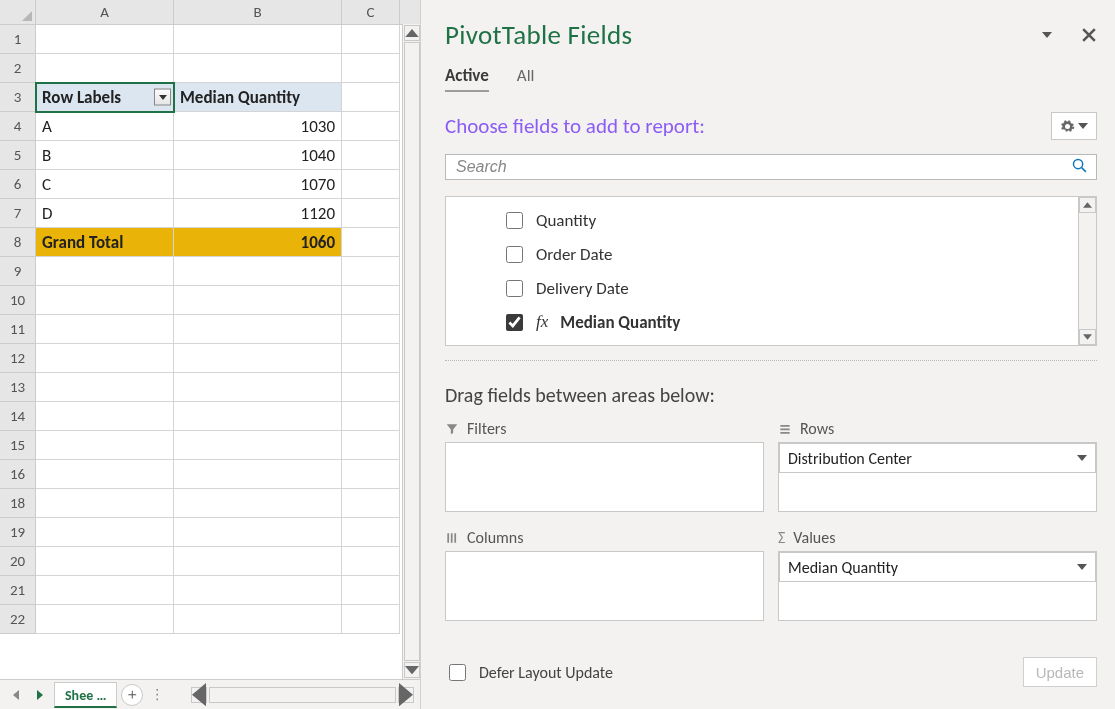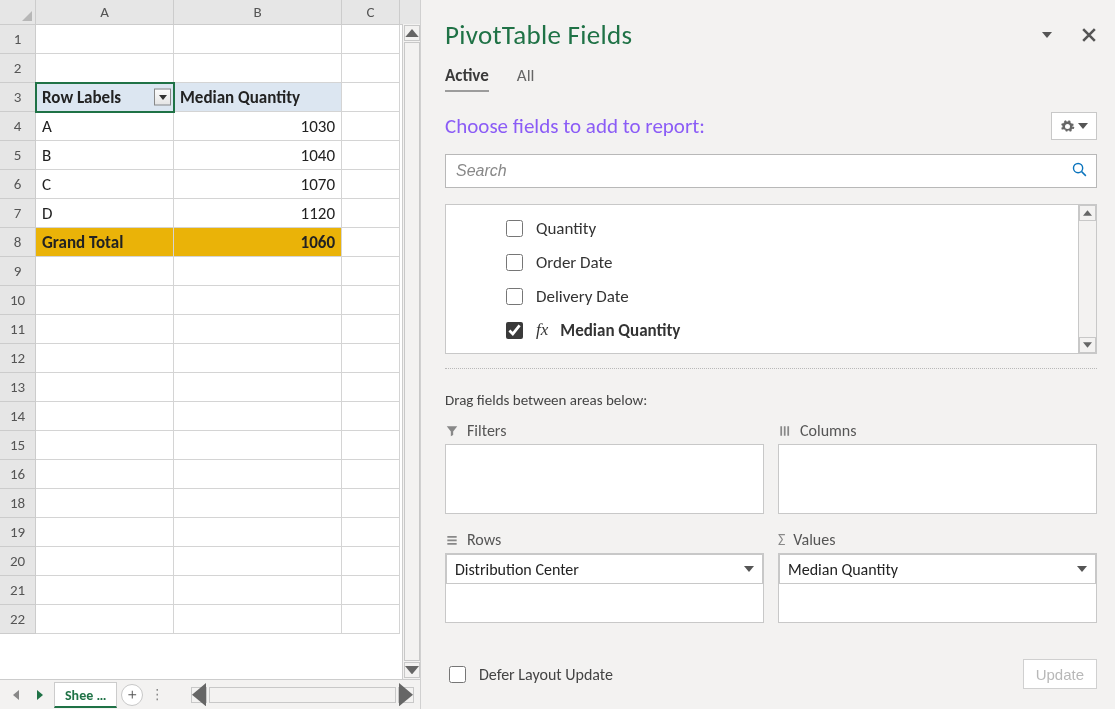--- a/index.html
+++ b/index.html
@@ -188,21 +188,21 @@
     display:flex; align-items:center; justify-content:space-between;
     font-size:21px; color:#8b5cf6;
   }
   .gear-btn {
     width:46px; height:28px; border:1px solid #c8c8c8; background:#fff;
     display:flex; align-items:center; justify-content:center; gap:3px;
     cursor:pointer;
   }
   .search-box {
     margin-top: 14px;
-    height: 34px;
+    height: 26px;
     border:1px solid #b8b8b8;
     background:#fff;
     display:flex; align-items:center;
     padding: 0 8px;
   }
   .search-box input {
     flex:1; border:none; outline:none;
     font-size:16px;
     font-style: italic;
     color:#888;
@@ -228,21 +228,21 @@
     width:17px; height:17px; accent-color:#3a3a3a; cursor:pointer;
   }
   .field-item.checked { font-weight:700; }
   .fx { font-style: italic; font-family: "Times New Roman", serif; font-weight:400; margin-right:2px;}
   .field-scroll {
     width:18px; border-left:1px solid #c8c8c8; background:#f3f2f1;
     display:flex; flex-direction:column; justify-content:space-between;
   }
   .field-scroll .sbtn { height:16px; border:1px solid #c8c8c8; background:#f3f2f1; display:flex;align-items:center;justify-content:center;cursor:pointer;}
 
-  .drag-label { margin-top: 22px; font-size:15px; color:#444;}
+  .drag-label { margin-top: 22px; font-size:20px; color:#444;}
   .areas {
     margin-top: 12px;
     display:grid;
     grid-template-columns: 1fr 1fr;
     grid-template-rows: auto auto;
     column-gap: 14px;
     row-gap: 16px;
   }
   .area { display:flex; flex-direction:column; }
   .area-head {
@@ -567,44 +567,44 @@
           <svg viewBox="0 0 24 24">
               <path d="M3 4h18l-7 9v6l-4 2v-8z"></path>
             </svg>
           <span>Filters</span>
         </div>
         <div class="drop-zone"></div>
       </div>
       <div class="area">
         <div class="area-head">
           <svg viewBox="0 0 24 24">
-              <path d="M4 4h3v16H4zM10 4h3v16h-3zM16 4h3v16h-3z"></path>
-            </svg>
-          <span>Columns</span>
-        </div>
-        <div class="drop-zone"></div>
-      </div>
-      <div class="area">
-        <div class="area-head">
-          <svg viewBox="0 0 24 24">
               <path d="M4 5h16v3H4zM4 11h16v3H4zM4 17h16v3H4z"></path>
             </svg>
           <span>Rows</span>
         </div>
         <div class="drop-zone with-chips">
           <div class="chip">
             <span>Distribution Center</span>
             <svg class="caret-down" viewBox="0 0 10 6">
                 <path d="M0 0 L5 6 L10 0 Z" fill="#555"></path>
               </svg>
           </div>
         </div>
       </div>
       <div class="area">
         <div class="area-head">
+          <svg viewBox="0 0 24 24">
+              <path d="M4 4h3v16H4zM10 4h3v16h-3zM16 4h3v16h-3z"></path>
+            </svg>
+          <span>Columns</span>
+        </div>
+        <div class="drop-zone"></div>
+      </div>
+      <div class="area">
+        <div class="area-head">
           <span style="font-size:16px;color:#888;">Σ</span>
           <span>Values</span>
         </div>
         <div class="drop-zone with-chips">
           <div class="chip">
             <span>Median Quantity</span>
             <svg class="caret-down" viewBox="0 0 10 6">
                 <path d="M0 0 L5 6 L10 0 Z" fill="#555"></path>
               </svg>
           </div>

